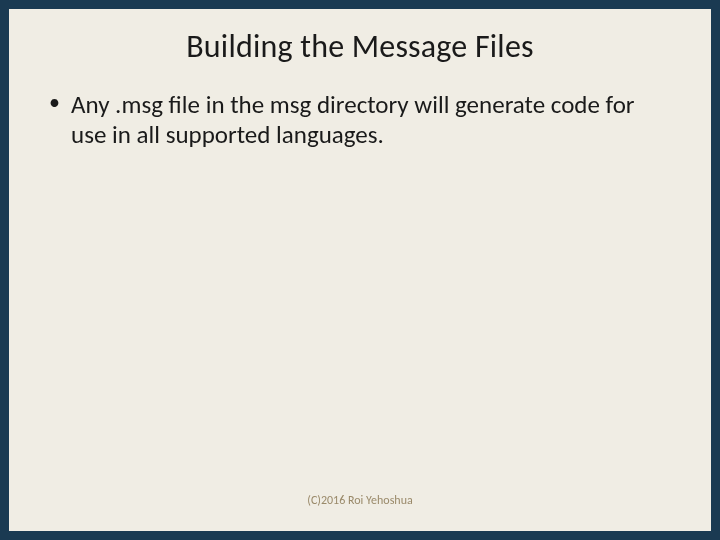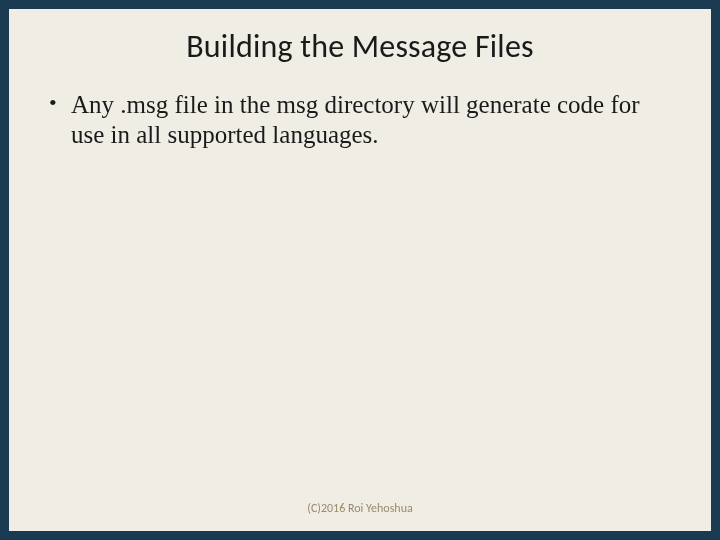--- a/index.html
+++ b/index.html
@@ -33,33 +33,32 @@
     list-style: none;
   }
   li {
     position: relative;
     padding-left: 26px;
     font-size: 25px;
     line-height: 1.18;
     color: #1a1a1a;
     margin-bottom: 2px;
     word-wrap: break-word;
-    font-family: Liberation Serif, serif;
   }
   li::before {
     content: "•";
     position: absolute;
     left: 4px;
     top: 0;
     font-size: 22px;
     color: #1a1a1a;
   }
   .footer {
     position: absolute;
-    bottom: 16px;
+    bottom: 24px;
     width: 100%;
     text-align: center;
     font-size: 12px;
     color: #9a8a6a;
   }
 </style>
 </head>
 <body>
 
 <div class="slide">

